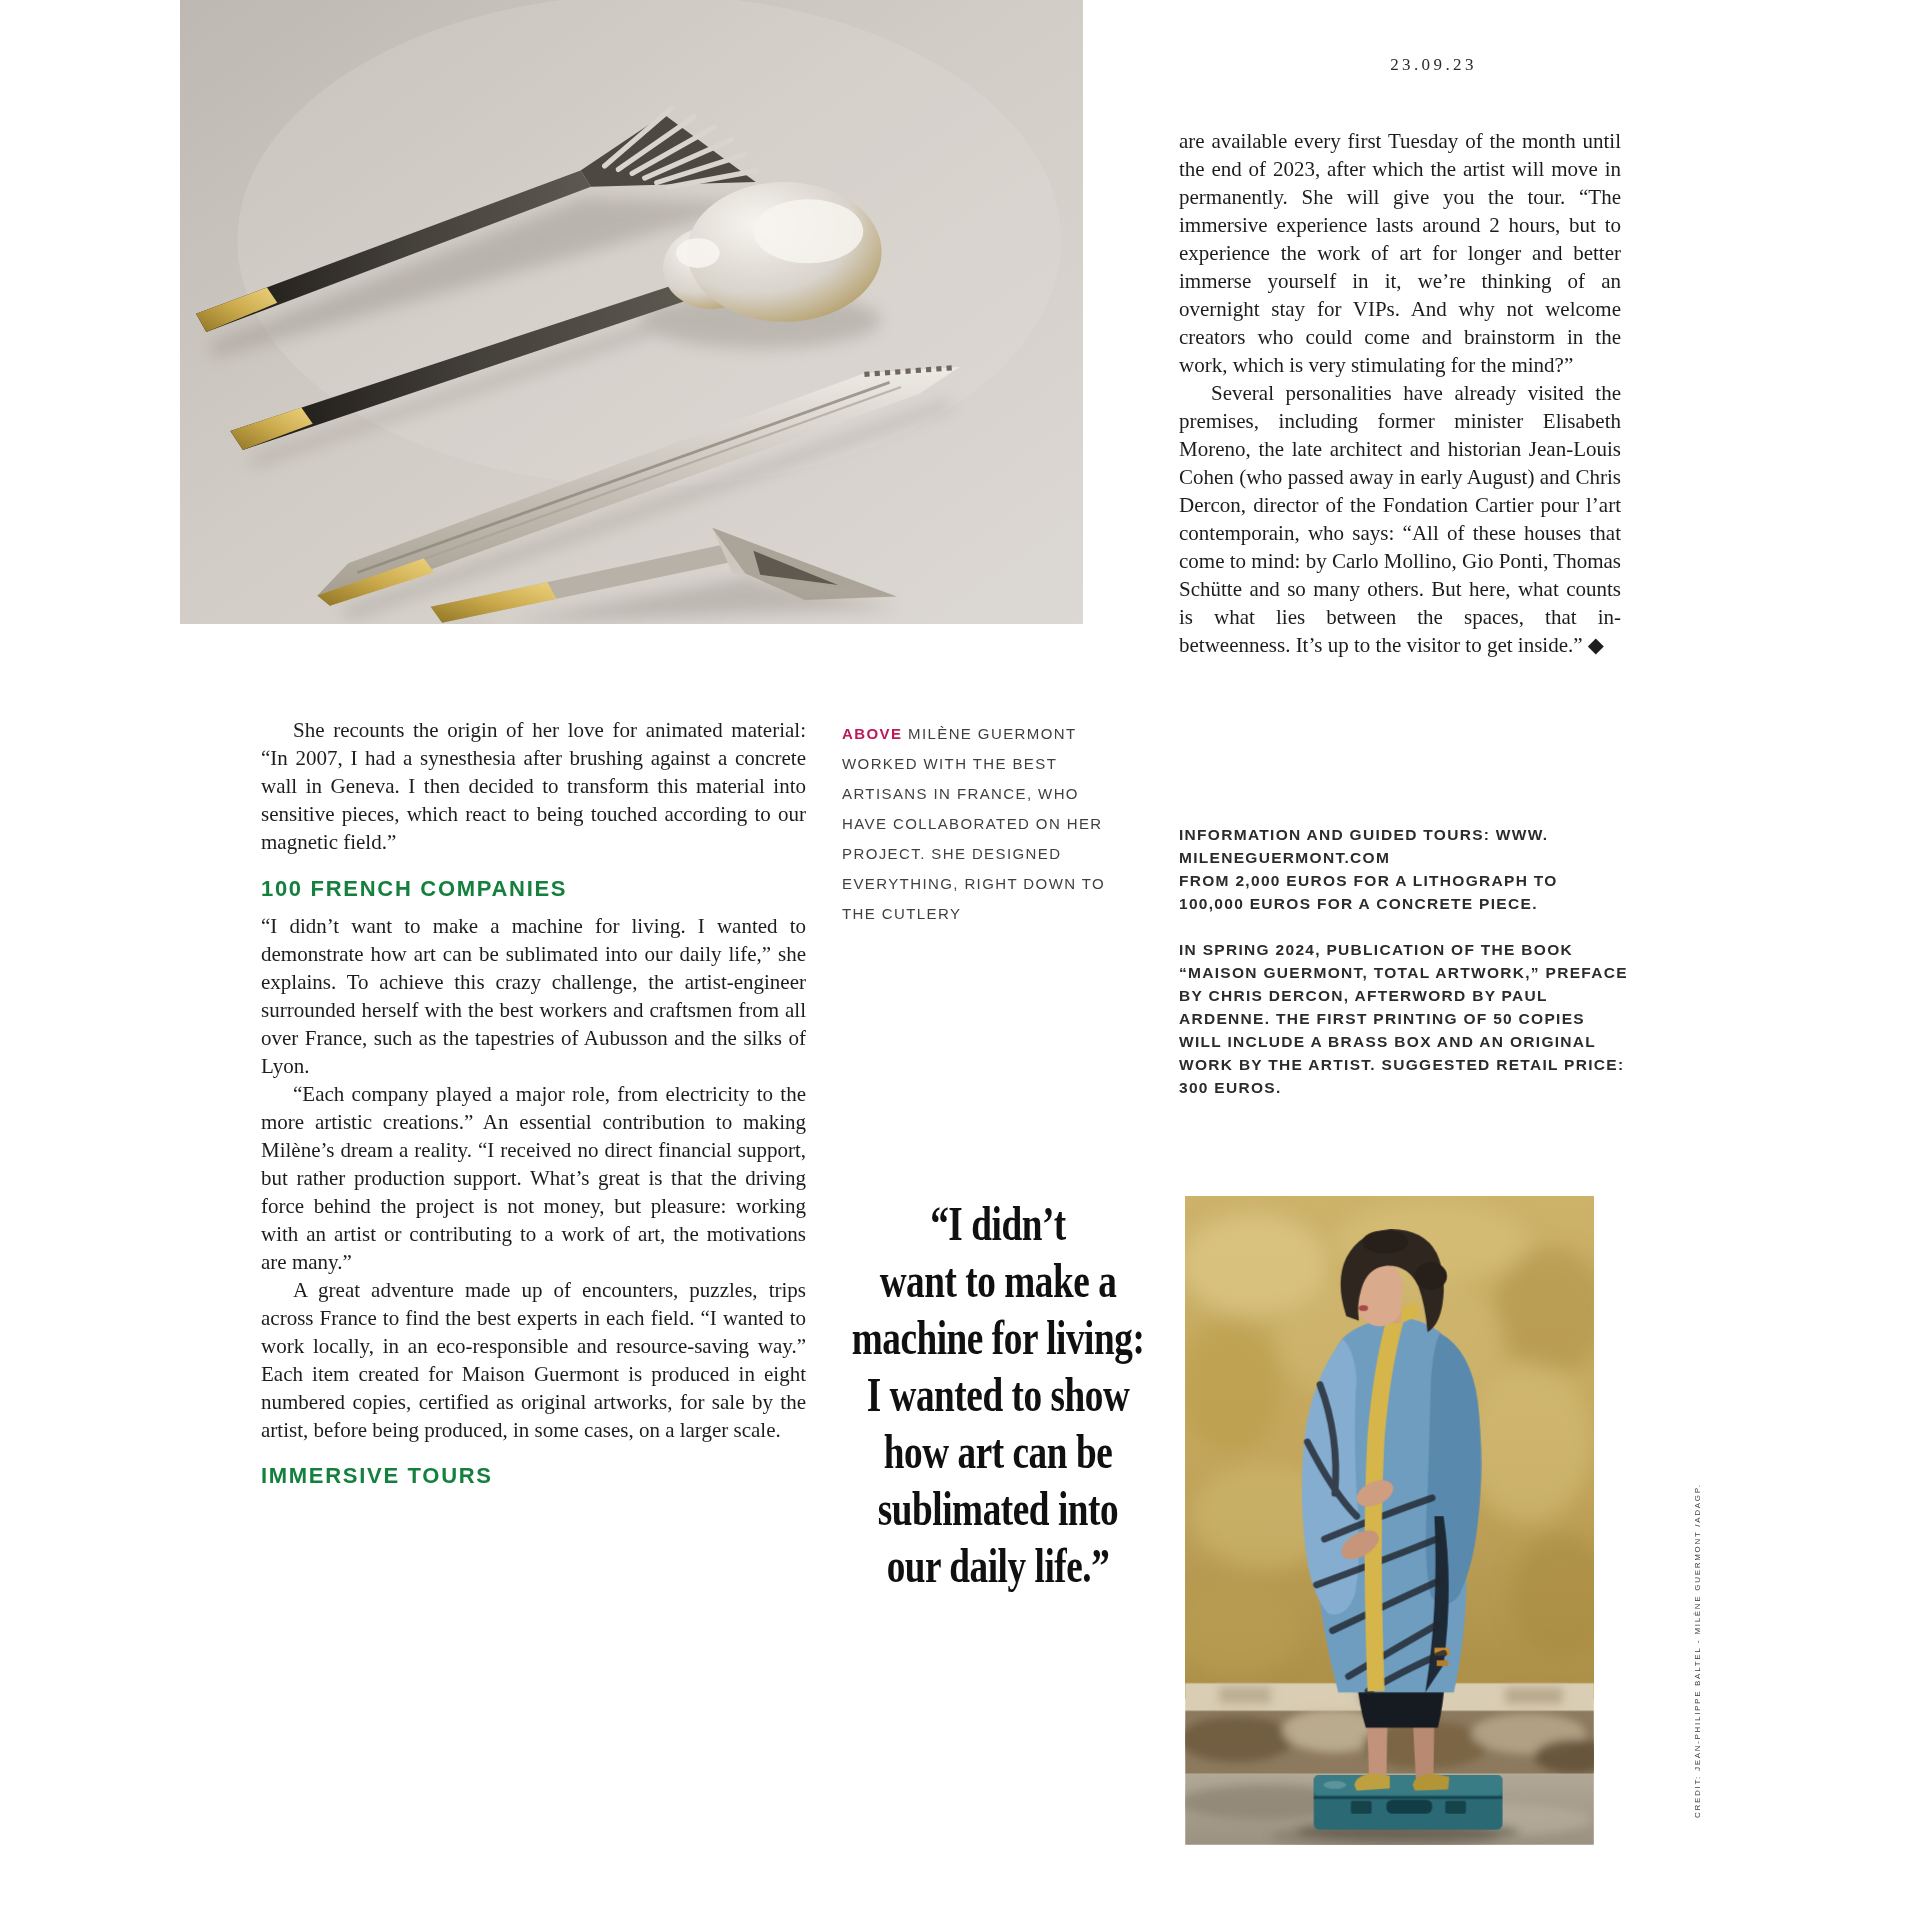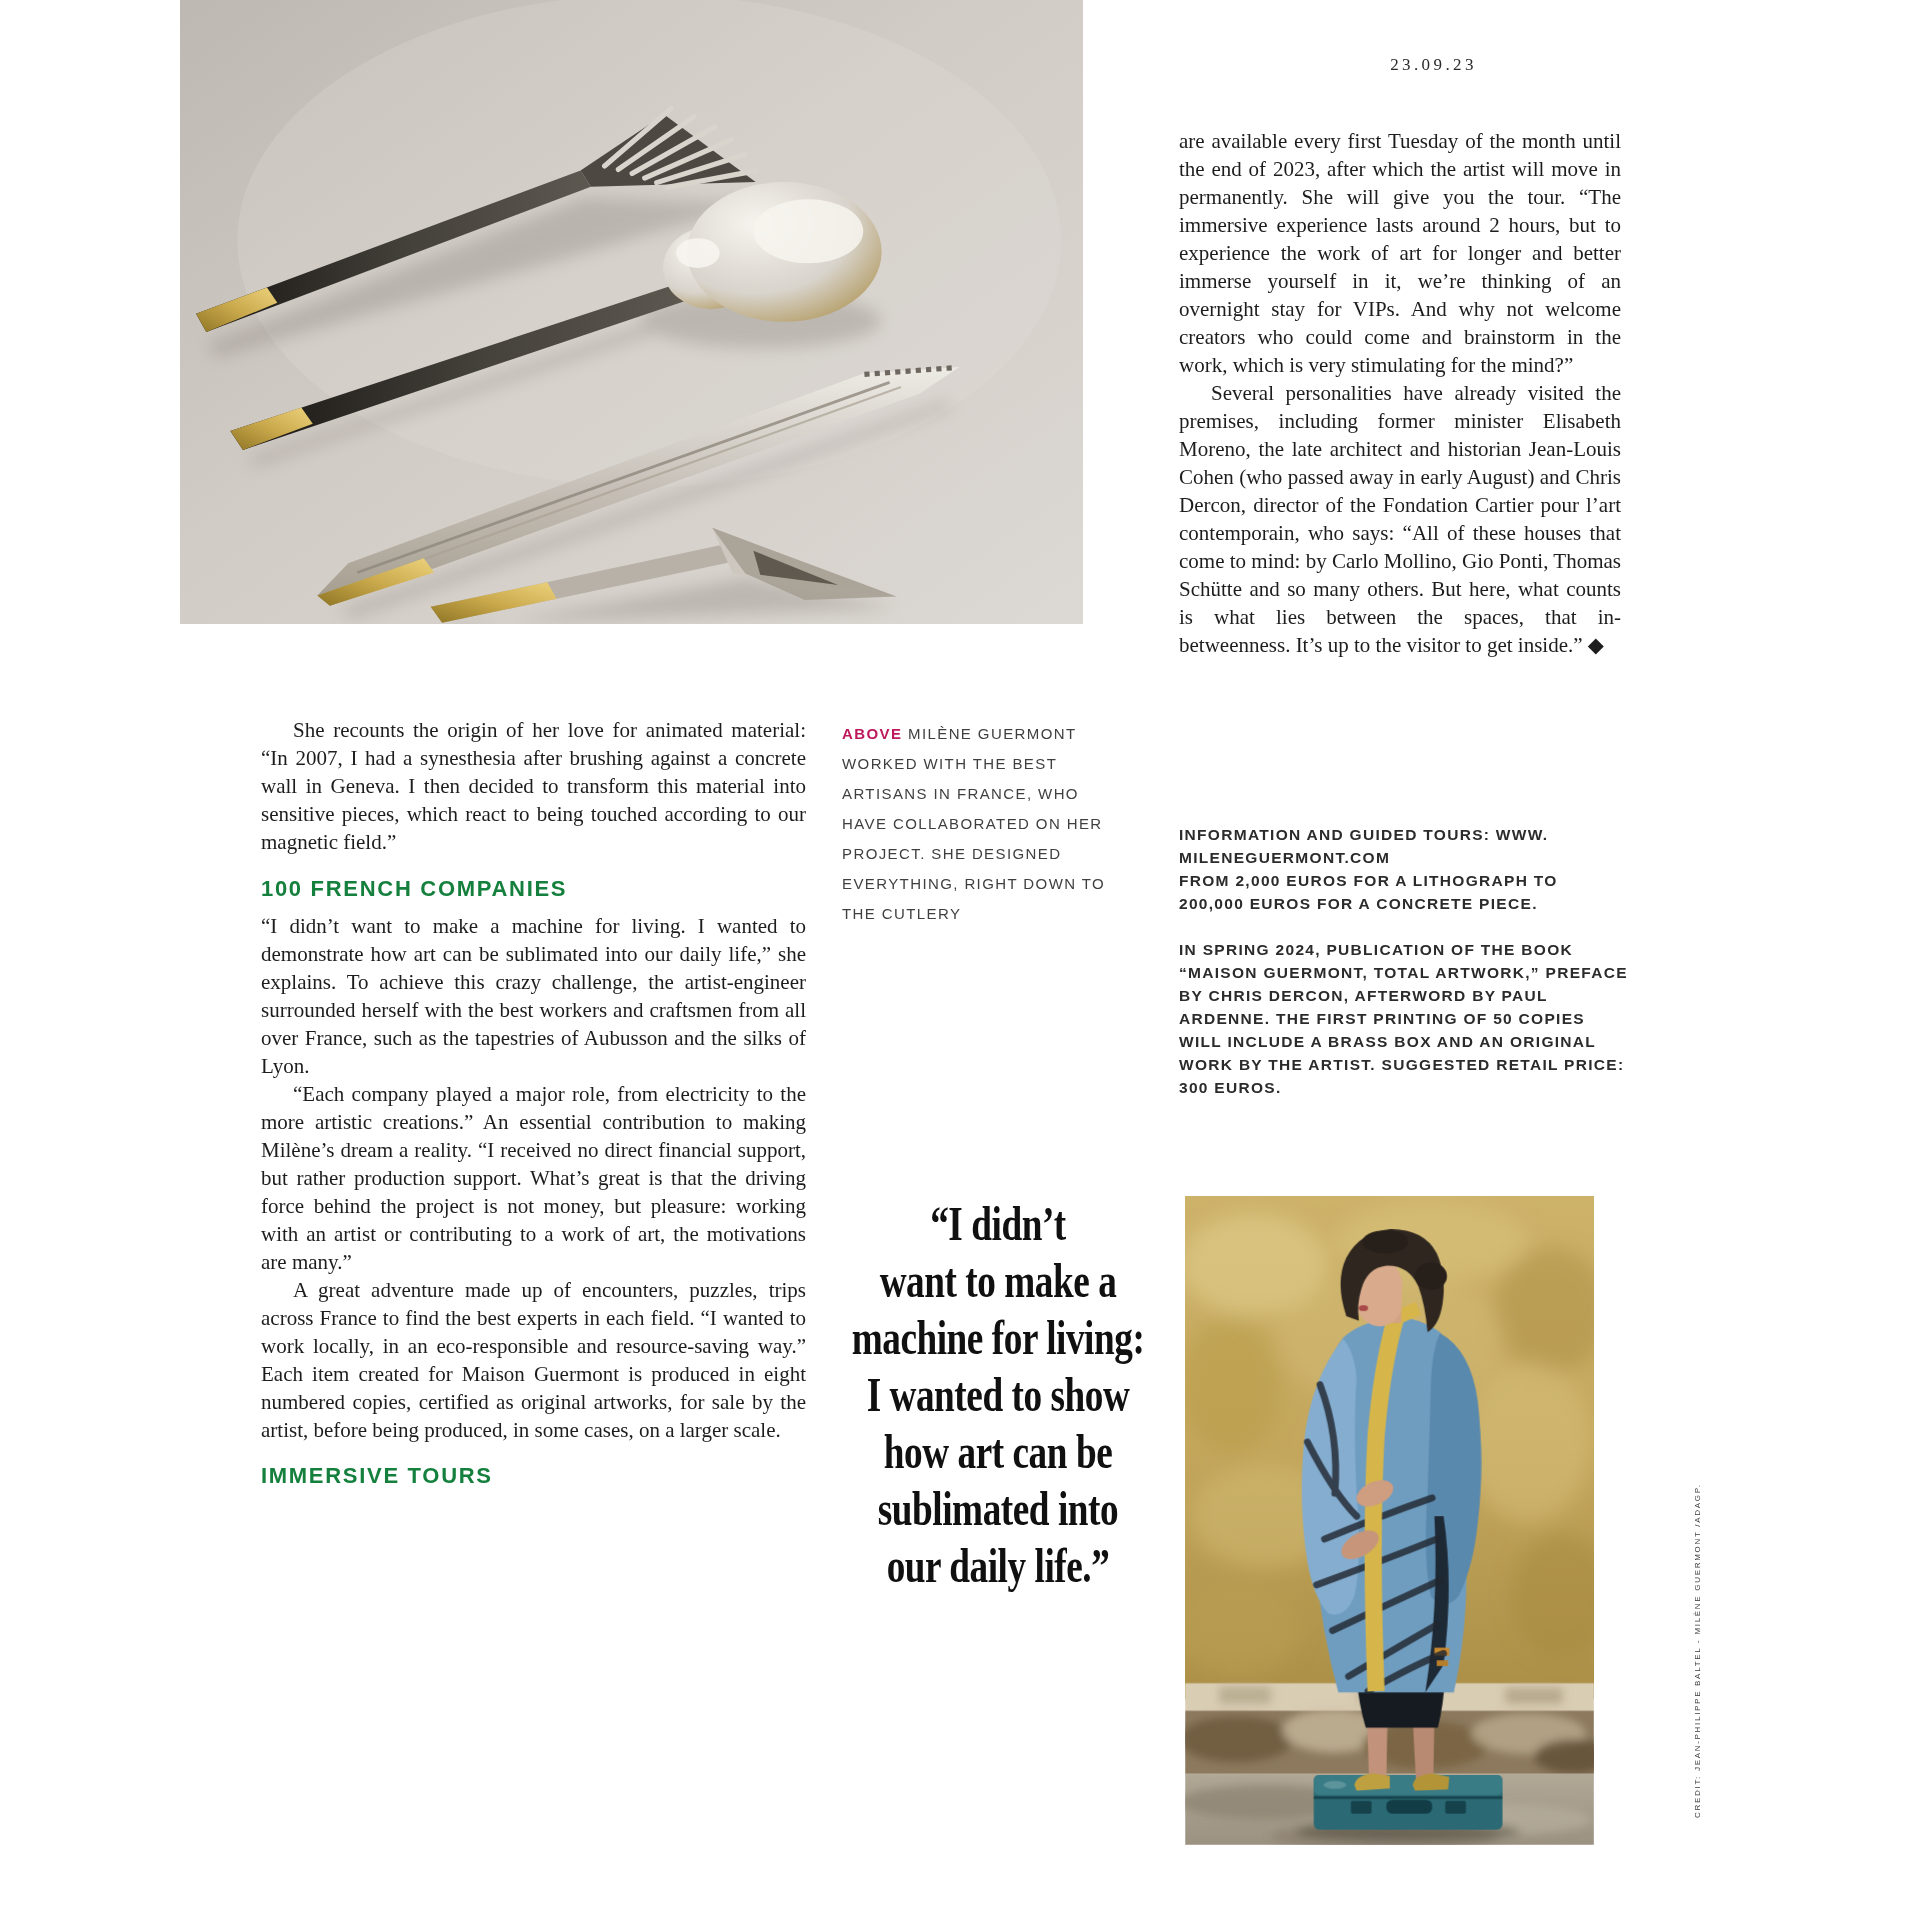--- a/index.html
+++ b/index.html
@@ -140,21 +140,21 @@
 
   <div class="col right-col">
     <p class="body">are available every first Tuesday of the month until the end of 2023, after which the artist will move in permanently. She will give you the tour. “The immersive experience lasts around 2 hours, but to experience the work of art for longer and better immerse yourself in it, we’re thinking of an overnight stay for VIPs. And why not welcome creators who could come and brainstorm in the work, which is very stimulating for the mind?”</p>
     <p class="body indent">Several personalities have already visited the premises, including former minister Elisabeth Moreno, the late architect and historian Jean-Louis Cohen (who passed away in early August) and Chris Dercon, director of the Fondation Cartier pour l’art contemporain, who says: “All of these houses that come to mind: by Carlo Mollino, Gio Ponti, Thomas Schütte and so many others. But here, what counts is what lies between the spaces, that in-betweenness. It’s up to the visitor to get inside.” ◆</p>
   </div>
 
   <div class="info">
     <div class="info-line">INFORMATION AND GUIDED TOURS: WWW.</div>
     <div class="info-line">MILENEGUERMONT.COM</div>
     <div class="info-line">FROM 2,000 EUROS FOR A LITHOGRAPH TO</div>
-    <div class="info-line">200,000 EUROS FOR A CONCRETE PIECE.</div>
+    <div class="info-line">100,000 EUROS FOR A CONCRETE PIECE.</div>
     <p class="info-par">IN SPRING 2024, PUBLICATION OF THE BOOK “MAISON GUERMONT, TOTAL ARTWORK,” PREFACE BY CHRIS DERCON, AFTERWORD BY PAUL ARDENNE. THE FIRST PRINTING OF 50 COPIES WILL INCLUDE A BRASS BOX AND AN ORIGINAL WORK BY THE ARTIST. SUGGESTED RETAIL PRICE: 300 EUROS.</p>
   </div>
 
   <div class="caption">
     <span class="cap-label">ABOVE</span><span>MILÈNE GUERMONT WORKED WITH THE BEST ARTISANS IN FRANCE, WHO HAVE COLLABORATED ON HER PROJECT. SHE DESIGNED EVERYTHING, RIGHT DOWN TO THE CUTLERY</span>
   </div>
 
   <div class="col left-col">
     <p class="body indent">She recounts the origin of her love for animated material: “In 2007, I had a synesthesia after brushing against a concrete wall in Geneva. I then decided to transform this material into sensitive pieces, which react to being touched according to our magnetic field.”</p>
     <h3 class="subhead">100 FRENCH COMPANIES</h3>

